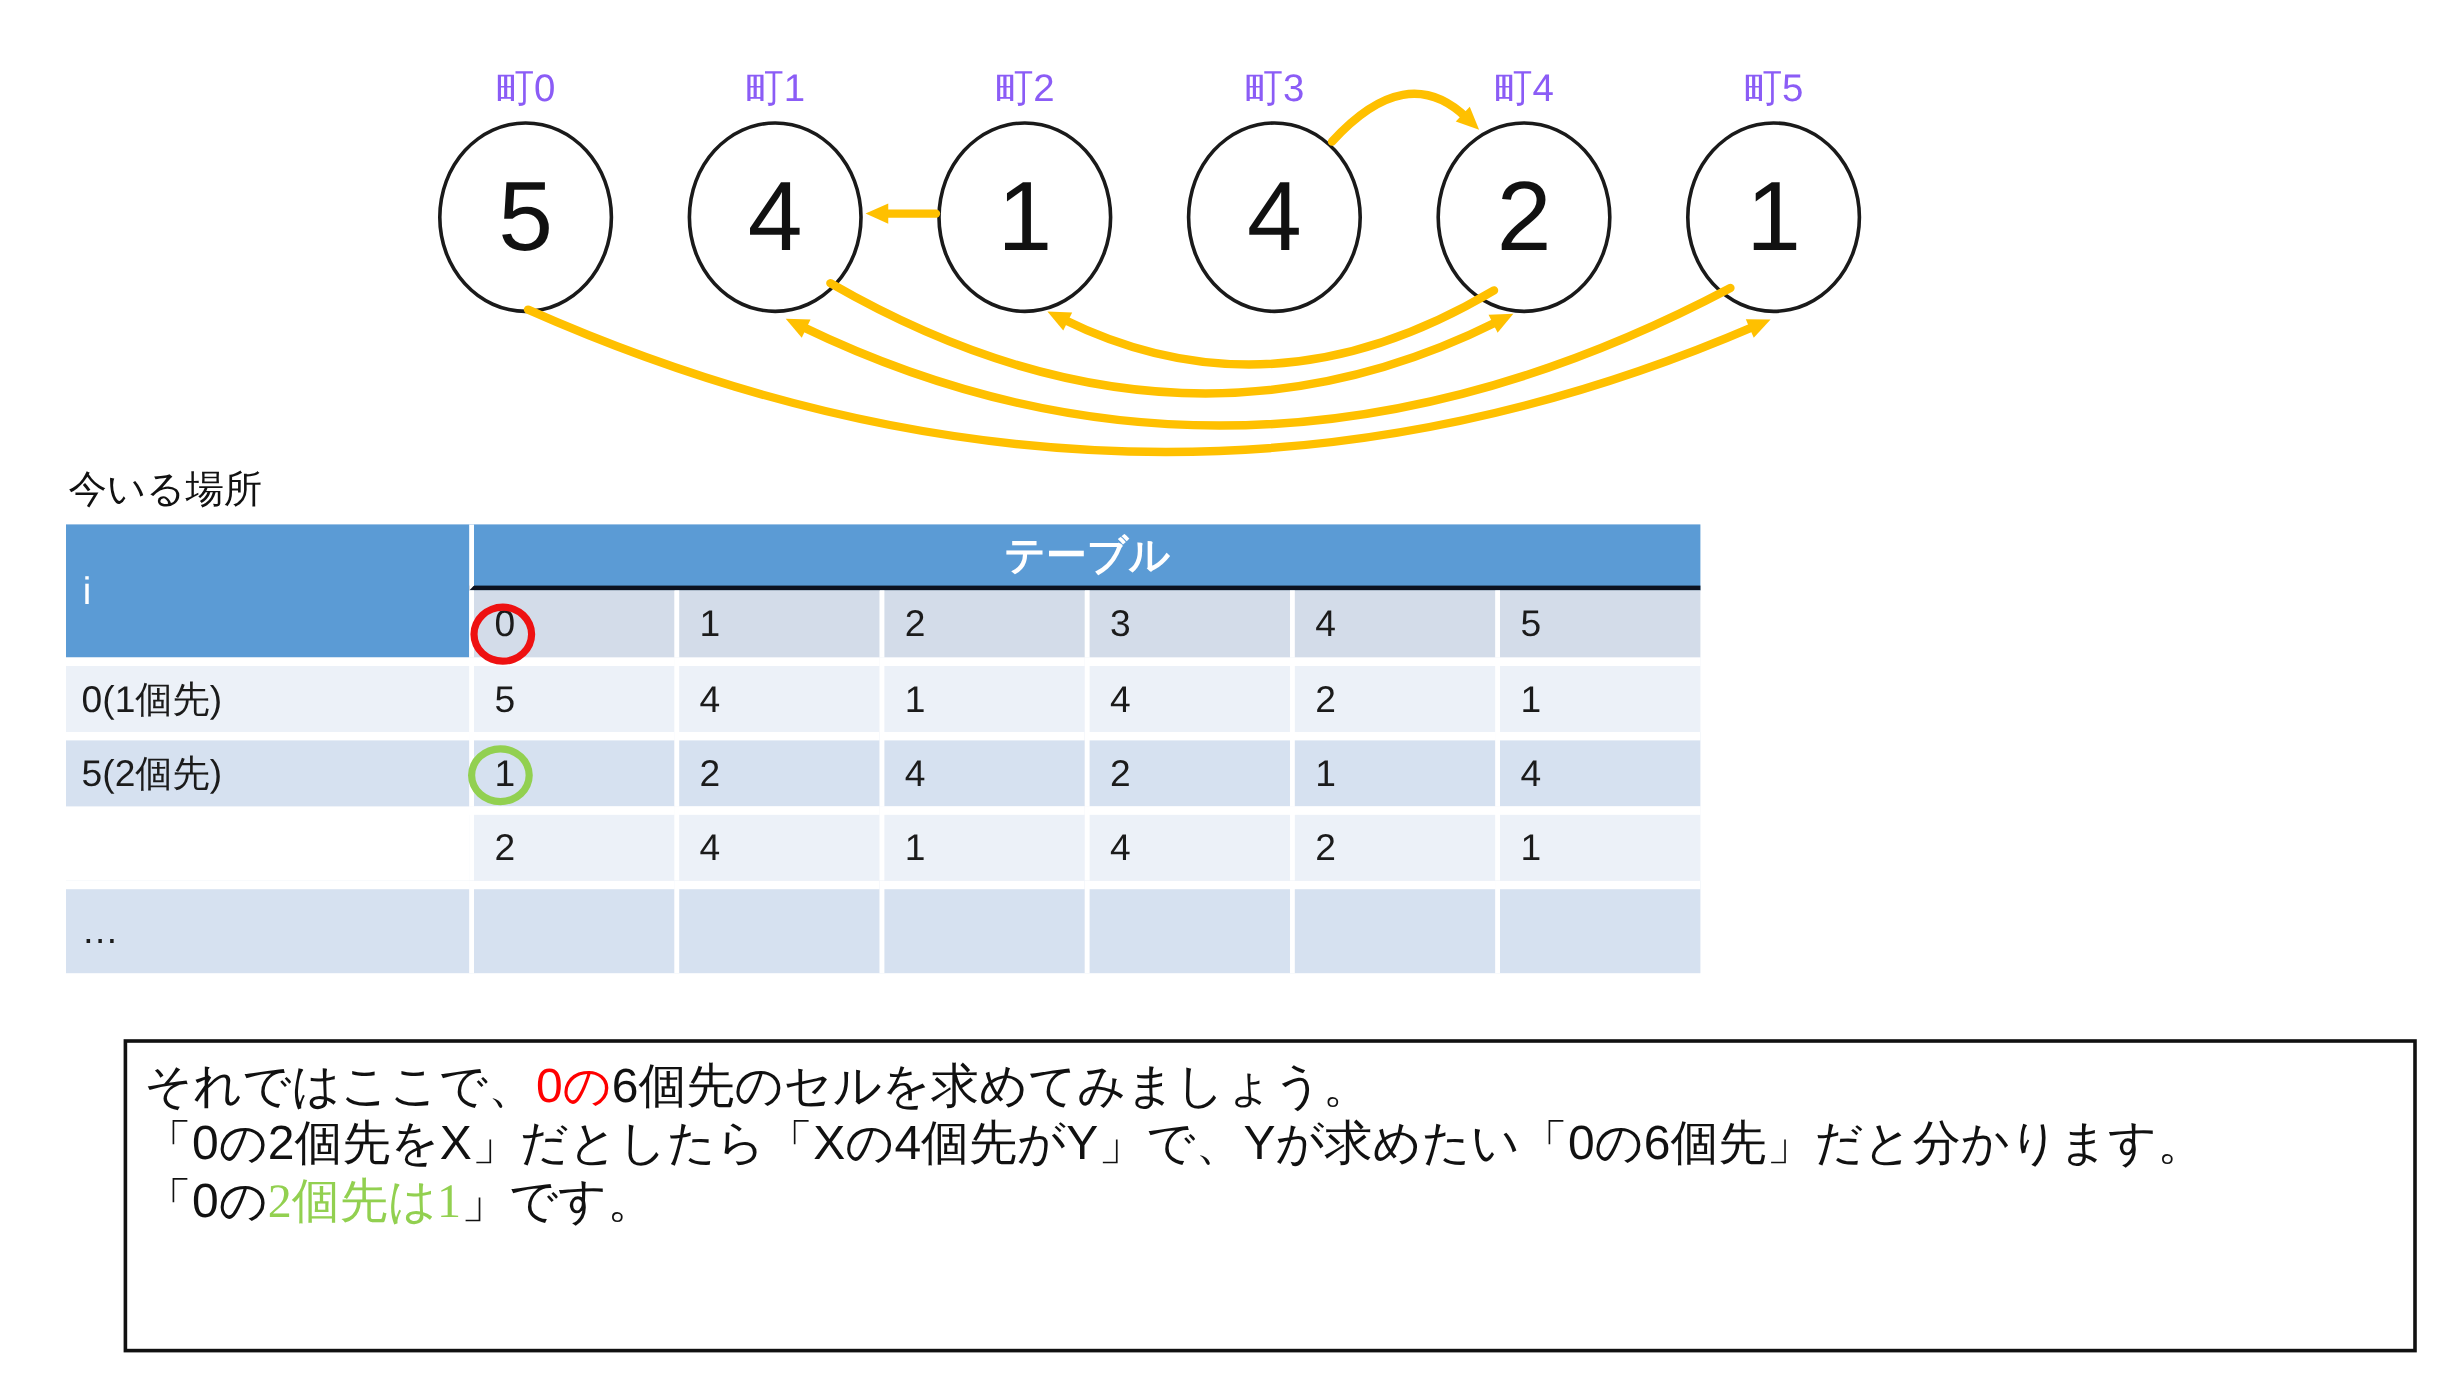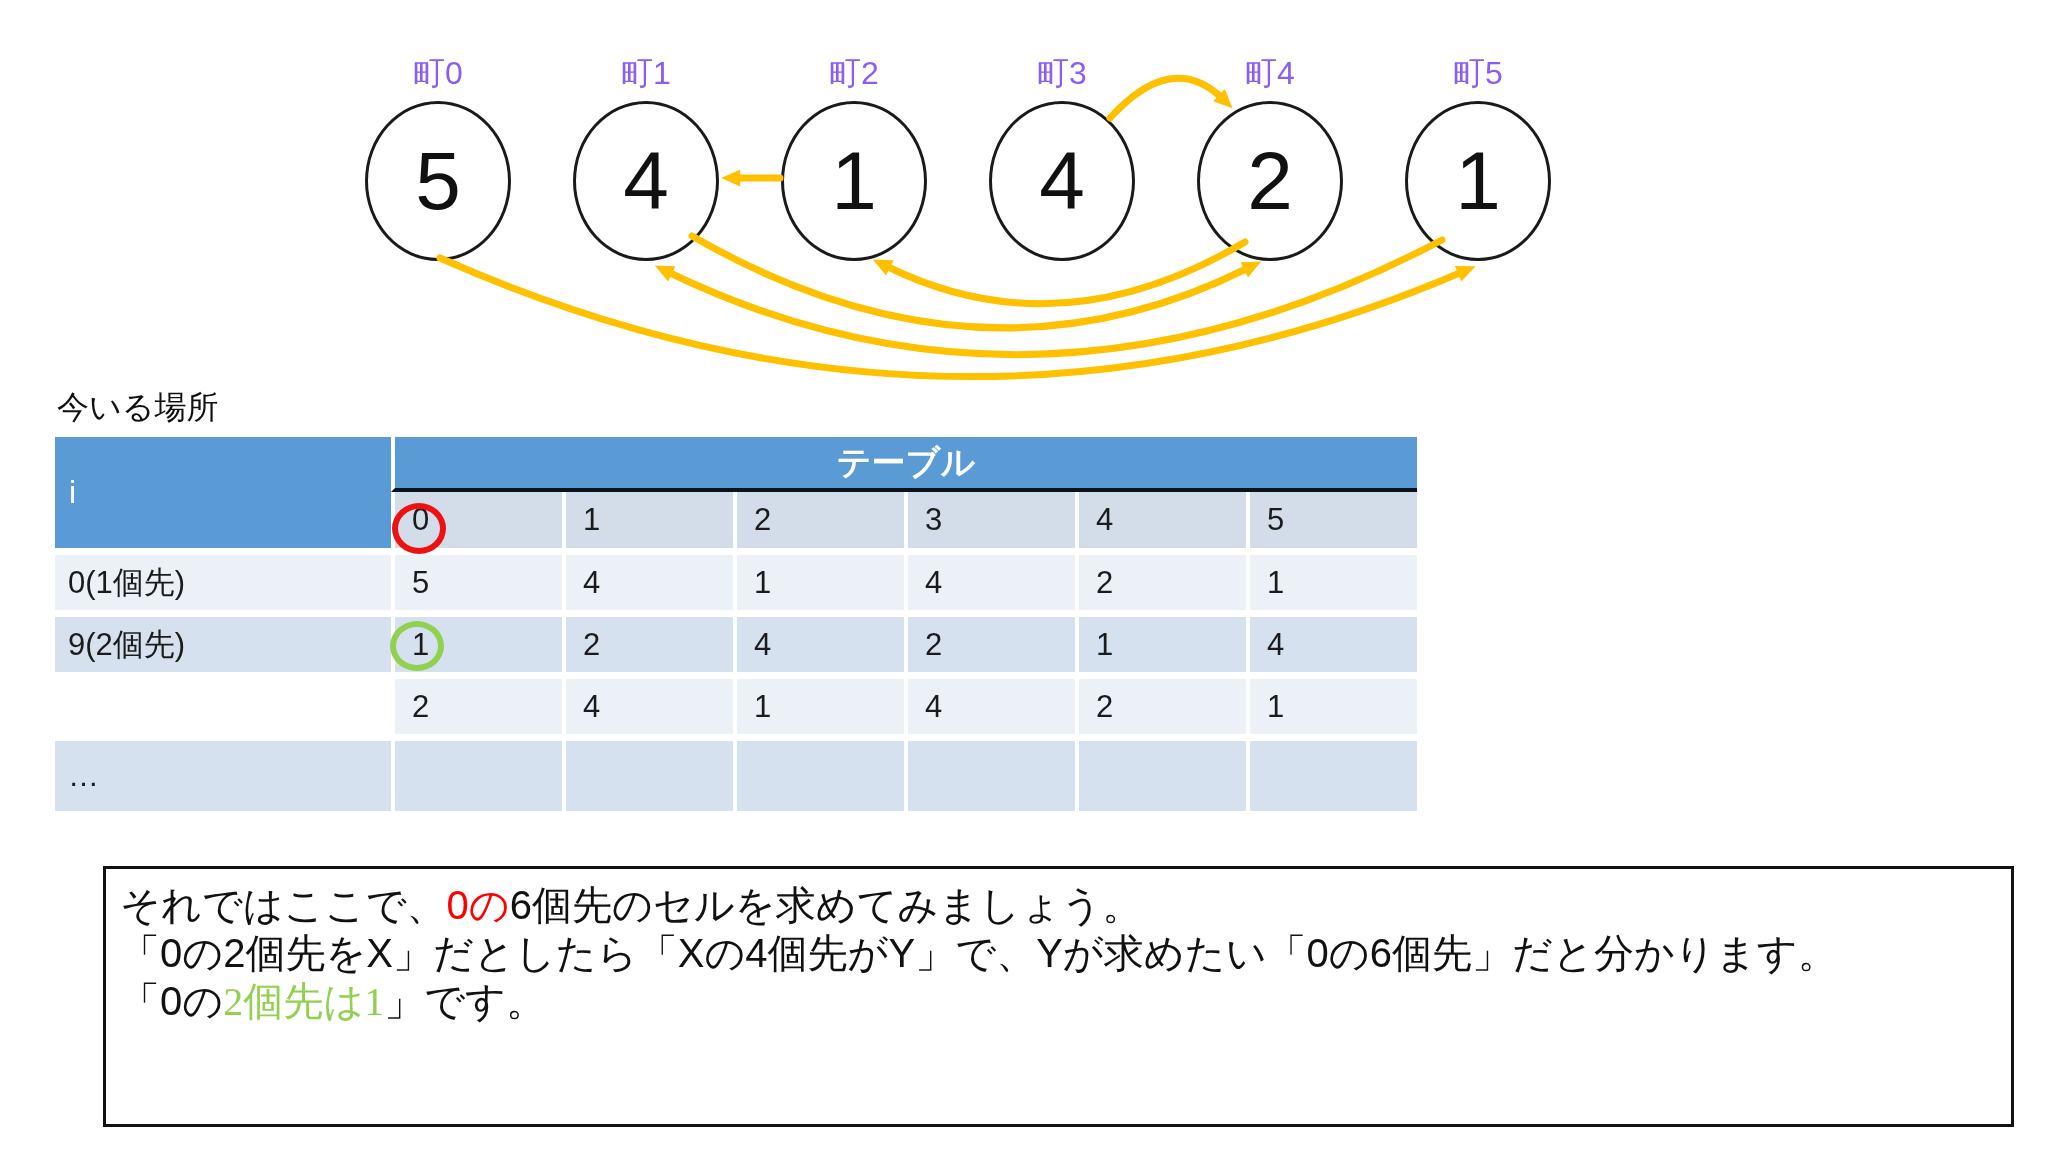--- a/index.html
+++ b/index.html
@@ -137,21 +137,21 @@
     <div class="cell c-sub" style="grid-column:7">5</div>
 
     <div class="cell c-label r-data bg-light" style="grid-row:3">0(1個先)</div>
     <div class="cell c-val r-data bg-light" style="grid-row:3;grid-column:2">5</div>
     <div class="cell c-val r-data bg-light" style="grid-row:3;grid-column:3">4</div>
     <div class="cell c-val r-data bg-light" style="grid-row:3;grid-column:4">1</div>
     <div class="cell c-val r-data bg-light" style="grid-row:3;grid-column:5">4</div>
     <div class="cell c-val r-data bg-light" style="grid-row:3;grid-column:6">2</div>
     <div class="cell c-val r-data bg-light" style="grid-row:3;grid-column:7">1</div>
 
-    <div class="cell c-label r-data bg-dark" style="grid-row:4">9(2個先)</div>
+    <div class="cell c-label r-data bg-dark" style="grid-row:4">5(2個先)</div>
     <div class="cell c-val r-data bg-dark" style="grid-row:4;grid-column:2">1</div>
     <div class="cell c-val r-data bg-dark" style="grid-row:4;grid-column:3">2</div>
     <div class="cell c-val r-data bg-dark" style="grid-row:4;grid-column:4">4</div>
     <div class="cell c-val r-data bg-dark" style="grid-row:4;grid-column:5">2</div>
     <div class="cell c-val r-data bg-dark" style="grid-row:4;grid-column:6">1</div>
     <div class="cell c-val r-data bg-dark" style="grid-row:4;grid-column:7">4</div>
 
     <div class="cell c-val r-data bg-light" style="grid-row:5;grid-column:2">2</div>
     <div class="cell c-val r-data bg-light" style="grid-row:5;grid-column:3">4</div>
     <div class="cell c-val r-data bg-light" style="grid-row:5;grid-column:4">1</div>

